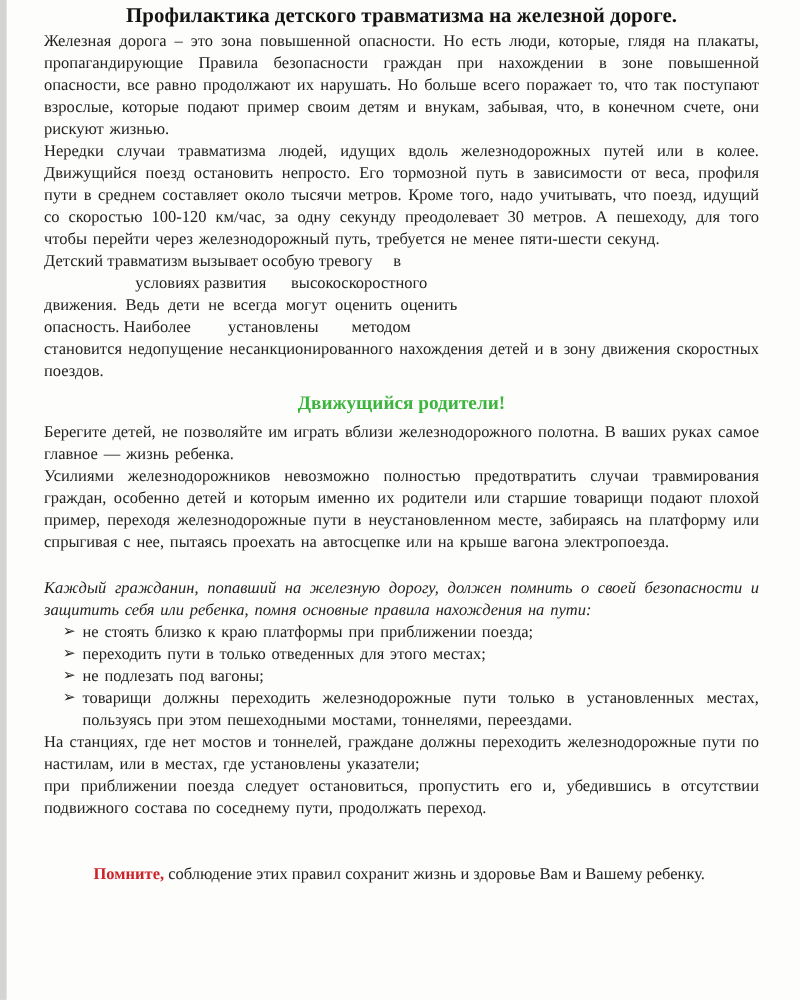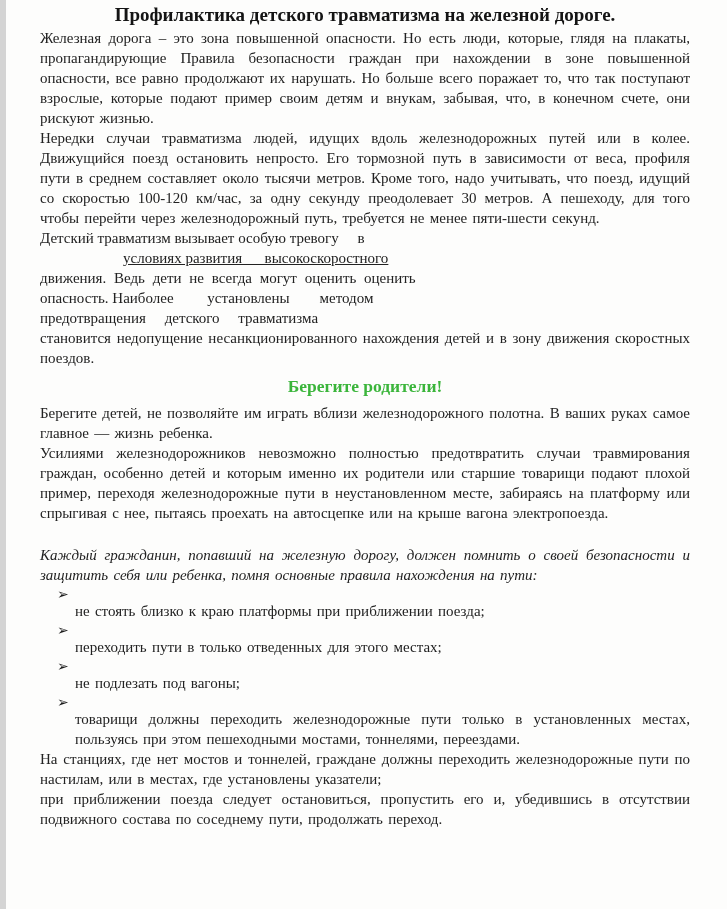--- a/index.html
+++ b/index.html
@@ -29,21 +29,21 @@
   }
   .para{
     text-align:justify;
     word-spacing:1.5px;
     margin:0;
   }
   .ct-line{
     white-space:pre-wrap;
     margin:0;
   }
-  .ct-indent{padding-left:83px;text-decoration:underline;}
+  .ct-indent{padding-left:83px;}
   .ct-wide{word-spacing:4px;}
   .green-heading{
     text-align:center;
     font-weight:bold;
     font-size:17.5px;
     line-height:22px;
     color:#3bb53b;
     margin:7px 0 6px 0;
   }
   .rules-intro{margin-top:22px;font-style:italic;}
@@ -56,21 +56,20 @@
   .bullet-marker{
     flex:0 0 18px;
     font-size:14px;
     line-height:20px;
     color:#1c1c1c;
   }
   .bullet-text{
     flex:1 1 auto;
     text-align:justify;
     word-spacing:1.5px;
-    margin-top:16px;
   }
   .remember-line{
     margin-top:40px;
     text-indent:45px;
     text-align:left;
   }
   .remember-label{
     font-weight:bold;
     color:#cc2229;
   }
@@ -85,25 +84,24 @@
   <h1 class="doc-title">Профилактика детского травматизма на железной дороге.</h1>
 
   <p class="para">Железная дорога – это зона повышенной опасности. Но есть люди, которые, глядя на плакаты, пропагандирующие Правила безопасности граждан при нахождении в зоне повышенной опасности, все равно продолжают их нарушать. Но больше всего поражает то, что так поступают взрослые, которые подают пример своим детям и внукам, забывая, что, в конечном счете, они рискуют жизнью.</p>
   <p class="para">Нередки случаи травматизма людей, идущих вдоль железнодорожных путей или в колее. Движущийся поезд остановить непросто. Его тормозной путь в зависимости от веса, профиля пути в среднем составляет около тысячи метров. Кроме того, надо учитывать, что поезд, идущий со скоростью 100-120 км/час, за одну секунду преодолевает 30 метров. А пешеходу, для того чтобы перейти через железнодорожный путь, требуется не менее пяти-шести секунд.</p>
 
   <div>
     <div class="ct-line">Детский травматизм вызывает особую тревогу     в</div>
     <div class="ct-line ct-indent">условиях развития      высокоскоростного</div>
     <div class="ct-line ct-wide">движения. Ведь дети не всегда могут оценить оценить</div>
     <div class="ct-line">опасность. Наиболее         установлены        методом</div>
-    <div class="ct-line">предотвращения     детского     травматизма</div>
     <p class="para">становится недопущение несанкционированного нахождения детей и в зону движения скоростных поездов.</p>
   </div>
 
-  <h2 class="green-heading">Берегите родители!</h2>
+  <h2 class="green-heading">Движущийся родители!</h2>
 
   <p class="para">Берегите детей, не позволяйте им играть вблизи железнодорожного полотна. В ваших руках самое главное — жизнь ребенка.</p>
   <p class="para">Усилиями железнодорожников невозможно полностью предотвратить случаи травмирования граждан, особенно детей и которым именно их родители или старшие товарищи подают плохой пример, переходя железнодорожные пути в неустановленном месте, забираясь на платформу или спрыгивая с нее, пытаясь проехать на автосцепке или на крыше вагона электропоезда.</p>
 
   <p class="para rules-intro">Каждый гражданин, попавший на железную дорогу, должен помнить о своей безопасности и защитить себя или ребенка, помня основные правила нахождения на пути:</p>
 
   <div class="bullet-list">
     <div class="bullet-item">
       <span class="bullet-marker">➢</span>
       <span class="bullet-text">не стоять близко к краю платформы при приближении поезда;</span>
@@ -118,13 +116,16 @@
     </div>
     <div class="bullet-item">
       <span class="bullet-marker">➢</span>
       <span class="bullet-text">товарищи должны переходить железнодорожные пути только в установленных местах, пользуясь при этом пешеходными мостами, тоннелями, переездами.</span>
     </div>
   </div>
 
   <p class="para">На станциях, где нет мостов и тоннелей, граждане должны переходить железнодорожные пути по настилам, или в местах, где установлены указатели;</p>
   <p class="para">при приближении поезда следует остановиться, пропустить его и, убедившись в отсутствии подвижного состава по соседнему пути, продолжать переход.</p>
 
+  <p class="remember-line">
+    <span class="remember-label">Помните,</span><span class="remember-text"> соблюдение этих правил сохранит жизнь и здоровье Вам и Вашему ребенку.</span>
+  </p>
 </div>
 
 </body></html>

